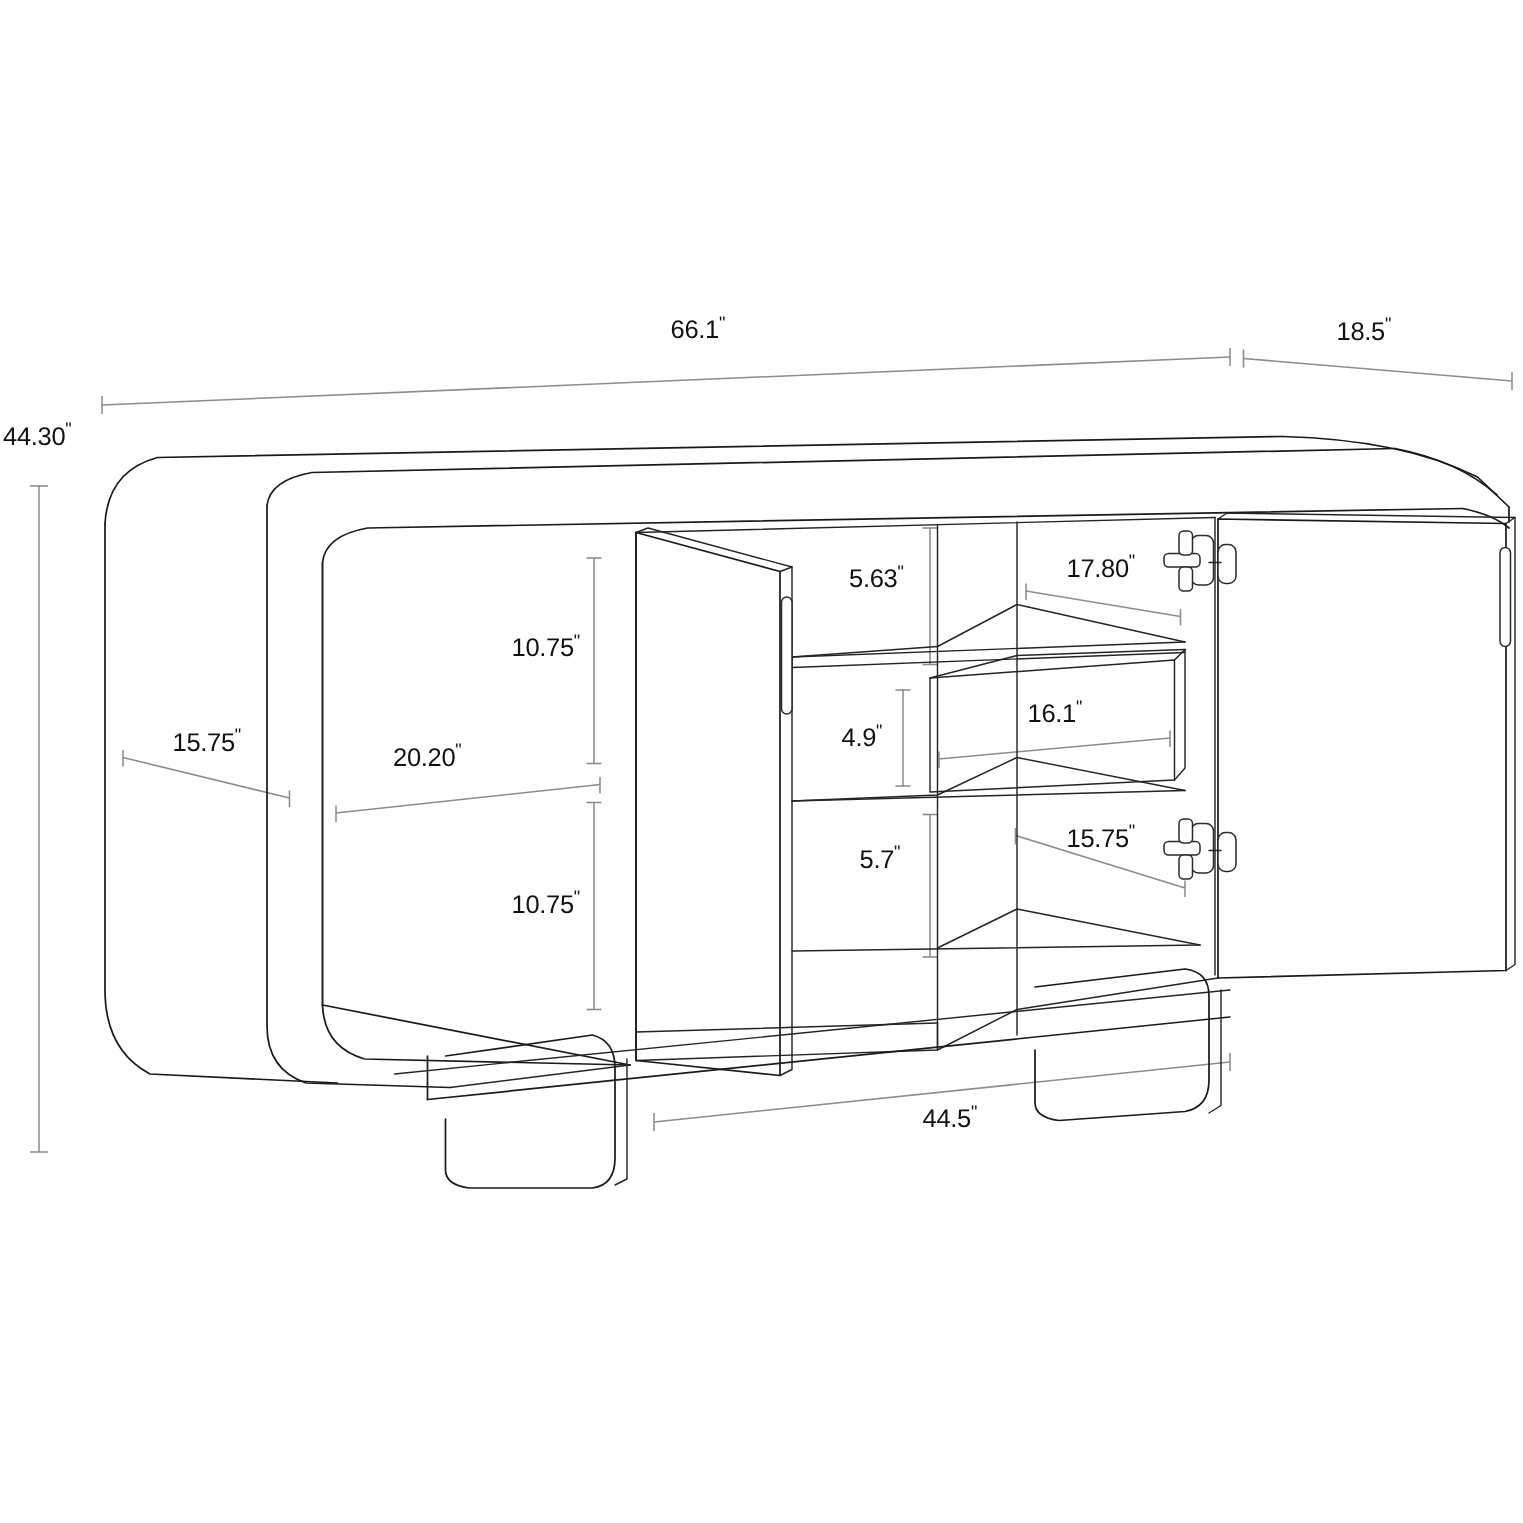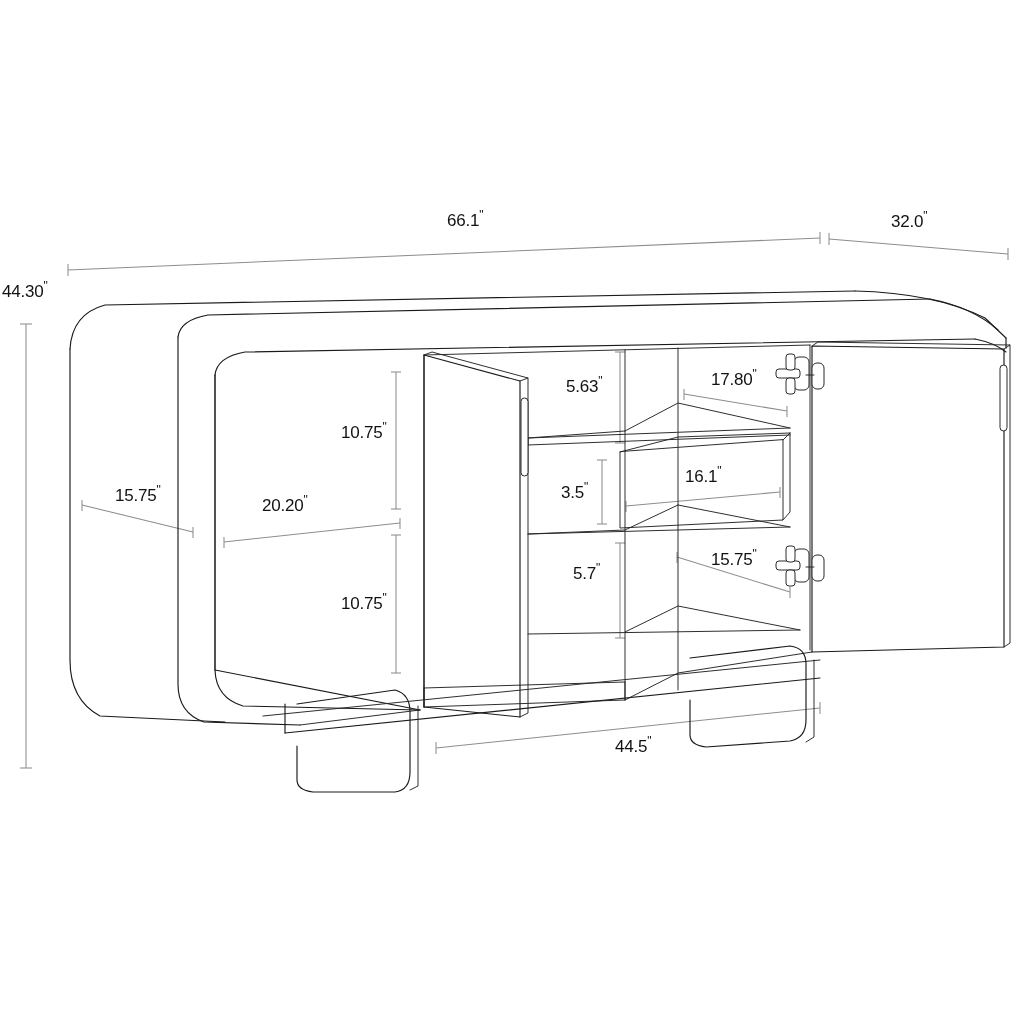--- a/index.html
+++ b/index.html
@@ -328,37 +328,37 @@
         <path class="body-line-thin" d="M 806,742 L 814,737 L 814,660"></path>
       </g>
 
       <path class="body-line-thin" d="M 424,688 L 424,707"></path>
       <path class="body-line-thin" d="M 625,682 L 625,700"></path>
     </g>
   </svg>
 
   <div class="dim-label" style="left:447px; top:209px;"><span>66.1</span><span class="unit">"</span></div>
 
-  <div class="dim-label" style="left:891px; top:210px;"><span>32.0</span><span class="unit">"</span></div>
+  <div class="dim-label" style="left:891px; top:210px;"><span>18.5</span><span class="unit">"</span></div>
 
   <div class="dim-label" style="left:2px; top:280px;"><span>44.30</span><span class="unit">"</span></div>
 
   <div class="dim-label" style="left:115px; top:484px;"><span>15.75</span><span class="unit">"</span></div>
 
   <div class="dim-label" style="left:262px; top:494px;"><span>20.20</span><span class="unit">"</span></div>
 
   <div class="dim-label" style="left:341px; top:421px;"><span>10.75</span><span class="unit">"</span></div>
 
   <div class="dim-label" style="left:341px; top:592px;"><span>10.75</span><span class="unit">"</span></div>
 
   <div class="dim-label" style="left:566px; top:375px;"><span>5.63</span><span class="unit">"</span></div>
 
   <div class="dim-label" style="left:711px; top:368px;"><span>17.80</span><span class="unit">"</span></div>
 
-  <div class="dim-label" style="left:561px; top:481px;"><span>3.5</span><span class="unit">"</span></div>
+  <div class="dim-label" style="left:561px; top:481px;"><span>4.9</span><span class="unit">"</span></div>
 
   <div class="dim-label" style="left:685px; top:465px;"><span>16.1</span><span class="unit">"</span></div>
 
   <div class="dim-label" style="left:573px; top:562px;"><span>5.7</span><span class="unit">"</span></div>
 
   <div class="dim-label" style="left:711px; top:548px;"><span>15.75</span><span class="unit">"</span></div>
 
   <div class="dim-label" style="left:615px; top:735px;"><span>44.5</span><span class="unit">"</span></div>
 
 </div>

